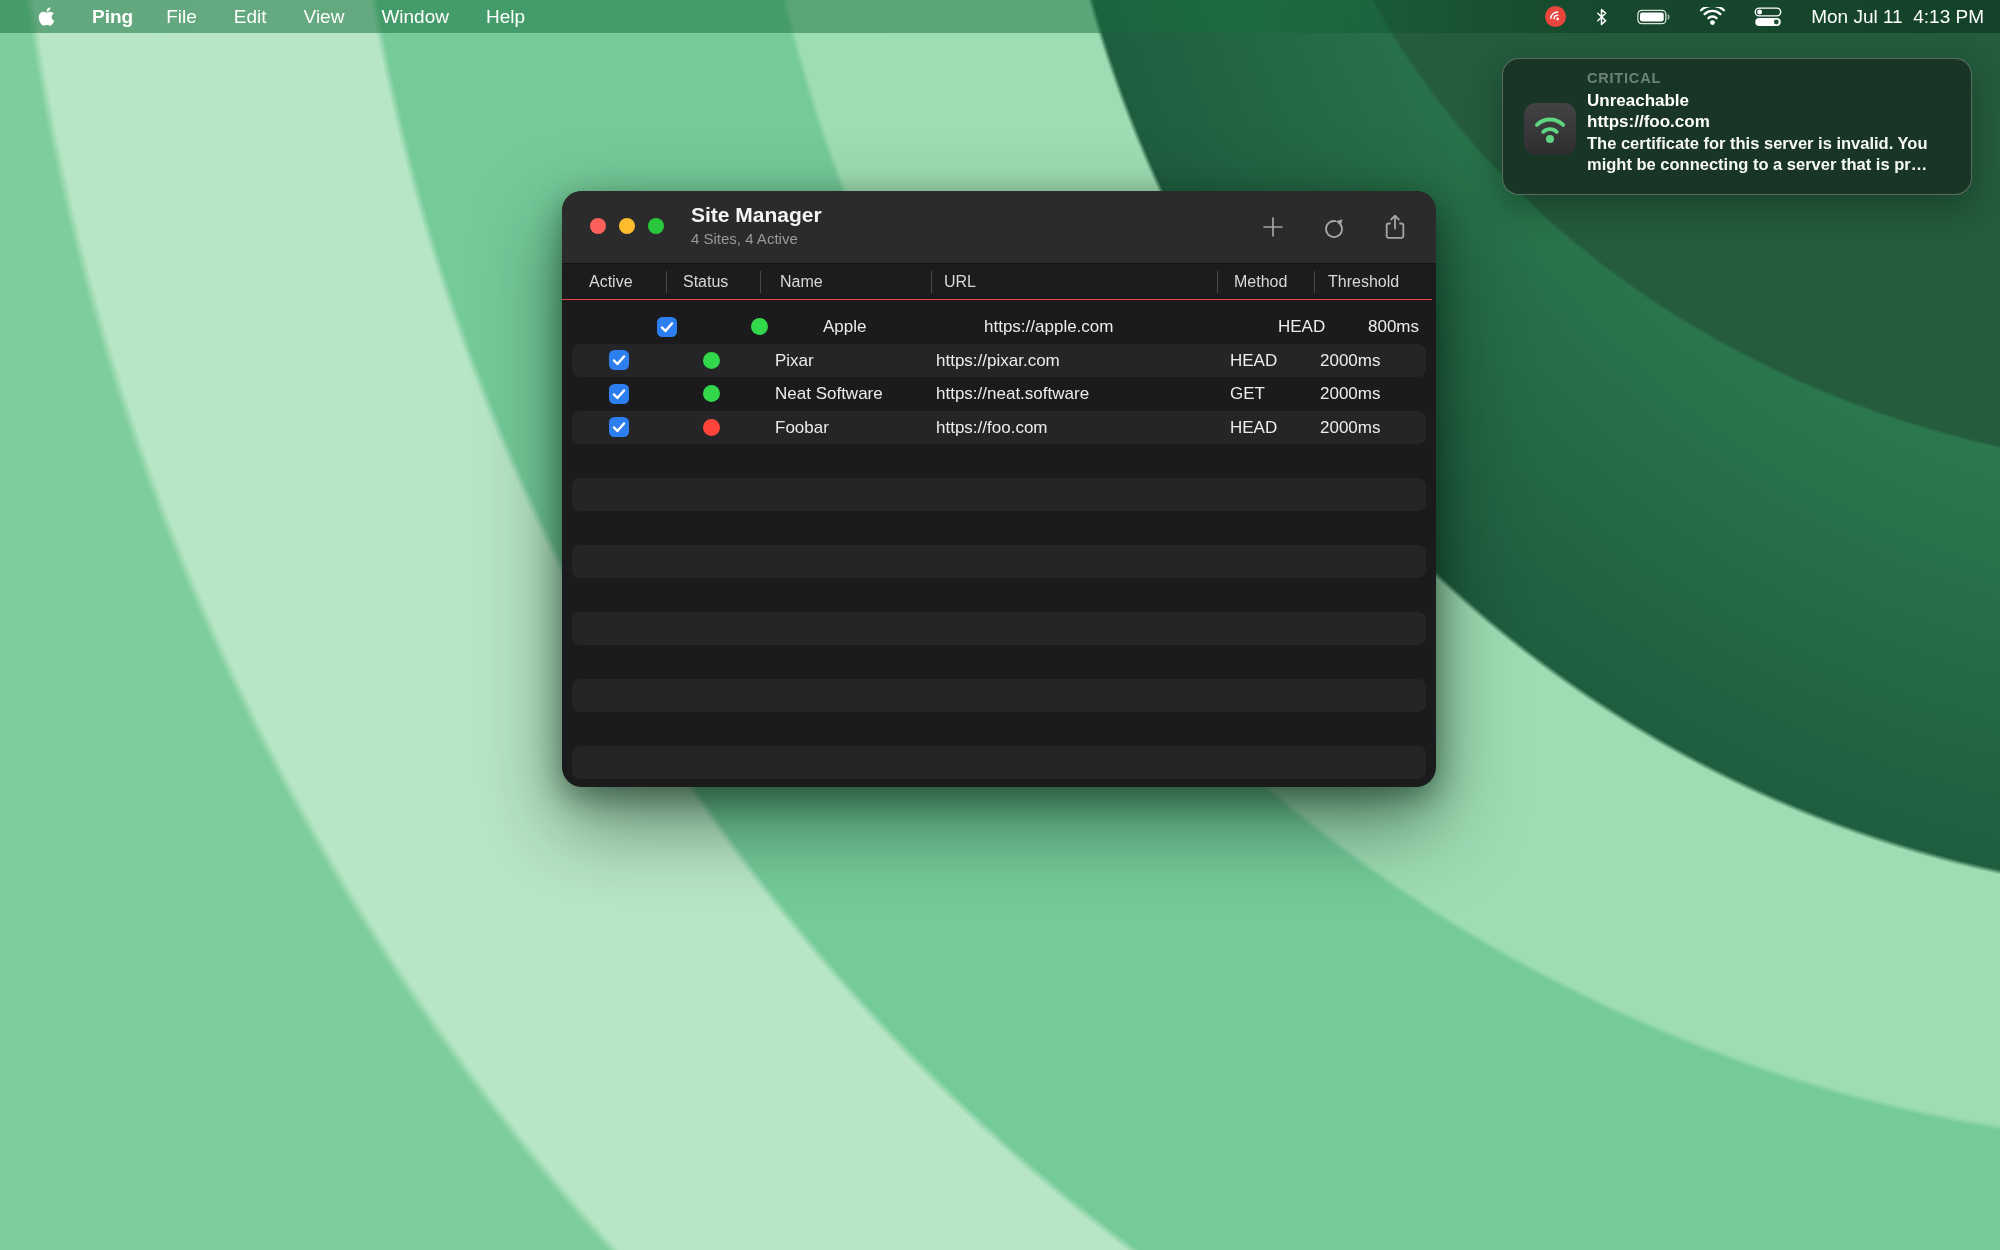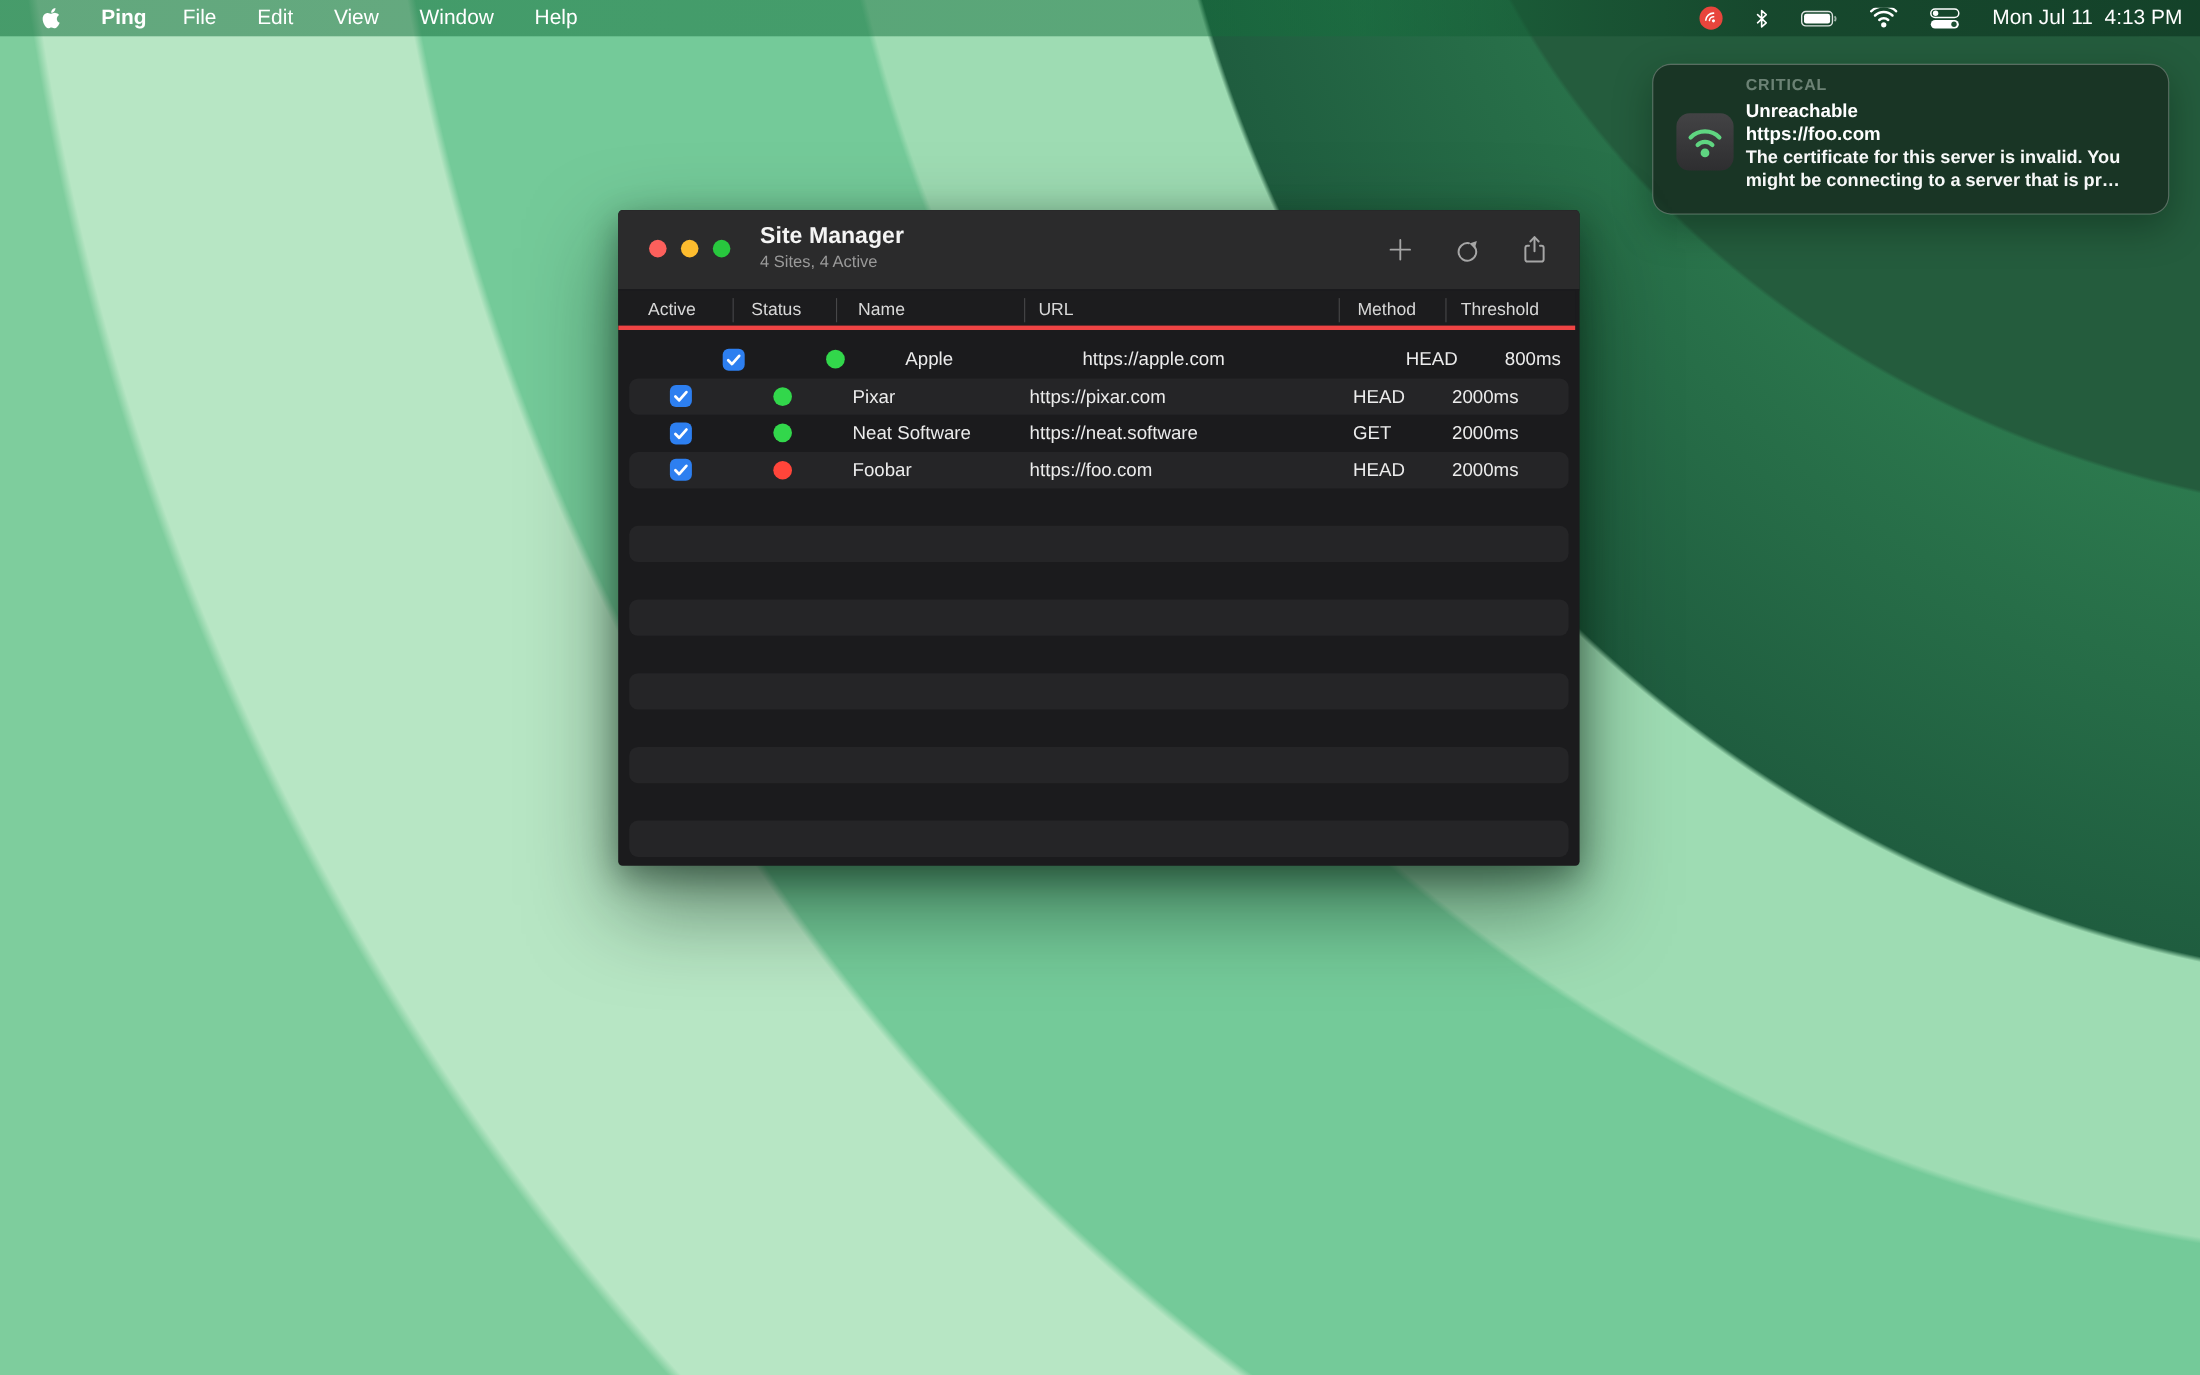--- a/index.html
+++ b/index.html
@@ -46,39 +46,39 @@
     background:linear-gradient(180deg,#434345,#2e2e30);
     display:flex;align-items:center;justify-content:center;
   }
   .notif .ntext{position:absolute;left:84px;top:9px;right:16px;line-height:21.5px;color:#fff;}
   .notif .ncat{font-size:14.5px;font-weight:600;letter-spacing:0.8px;color:rgba(233,248,238,0.4);}
   .notif .ntitle,.notif .nsub{font-size:17px;font-weight:700;}
   .notif .nbody{font-size:16.5px;font-weight:700;color:rgba(255,255,255,0.97);}
   
   .window{
     position:absolute;left:562px;top:191px;width:874px;height:596px;
-    border-radius:4px;background:#1b1b1d;
+    border-radius:20px;background:#1b1b1d;
     box-shadow:0 35px 80px rgba(0,25,12,0.5), 0 10px 30px rgba(0,20,10,0.4);
     overflow:hidden;
   }
   .titlebar{
     position:absolute;left:0;top:0;right:0;height:73px;background:#2b2b2c;
     border-bottom:1px solid #151517;box-sizing:border-box;
   }
   .lights{position:absolute;left:28px;top:27px;display:flex;gap:13px;}
   .light{width:16px;height:16px;border-radius:50%;}
   .titles{position:absolute;left:129px;top:12px;display:flex;flex-direction:column;gap:3px;}
   .wtitle{font-size:21px;font-weight:700;color:#f4f4f4;}
   .wsub{font-size:15px;font-weight:400;color:#9a9a9a;}
   .toolbar{position:absolute;right:24px;top:18px;display:flex;gap:27px;align-items:center;}
   .tool-btn{width:34px;height:36px;display:flex;align-items:center;justify-content:center;background:none;border:none;padding:0;cursor:default;}
   
   .thead{
     position:absolute;left:0;top:73px;right:4px;height:36px;background:#1c1c1e;
-    border-bottom:4px solid #ef4444;box-sizing:border-box;
+    border-bottom:1px solid #ef4444;box-sizing:border-box;
   }
   .hcell{position:absolute;top:0;height:36px;line-height:36px;font-size:16px;font-weight:500;color:#d8d8d8;}
   .h0{left:27px}.h1{left:121px}.h2{left:218px}.h3{left:382px}.h4{left:672px}.h5{left:766px}
   .hsep{position:absolute;top:7px;width:1px;height:22px;background:#474749;}
   .s0{left:104px}.s1{left:198px}.s2{left:369px}.s3{left:655px}.s4{left:752px}
   
   .tbody{position:absolute;left:0;top:119px;right:0;bottom:0;}
   .trow{position:absolute;left:0;right:0;height:33.5px;}
   .trow .stripe{position:absolute;left:10px;right:10px;top:0;bottom:0;background:#252527;border-radius:8px;}
   .cell{position:absolute;top:0;height:33.5px;line-height:33.5px;font-size:17px;color:#ececec;white-space:nowrap;}

